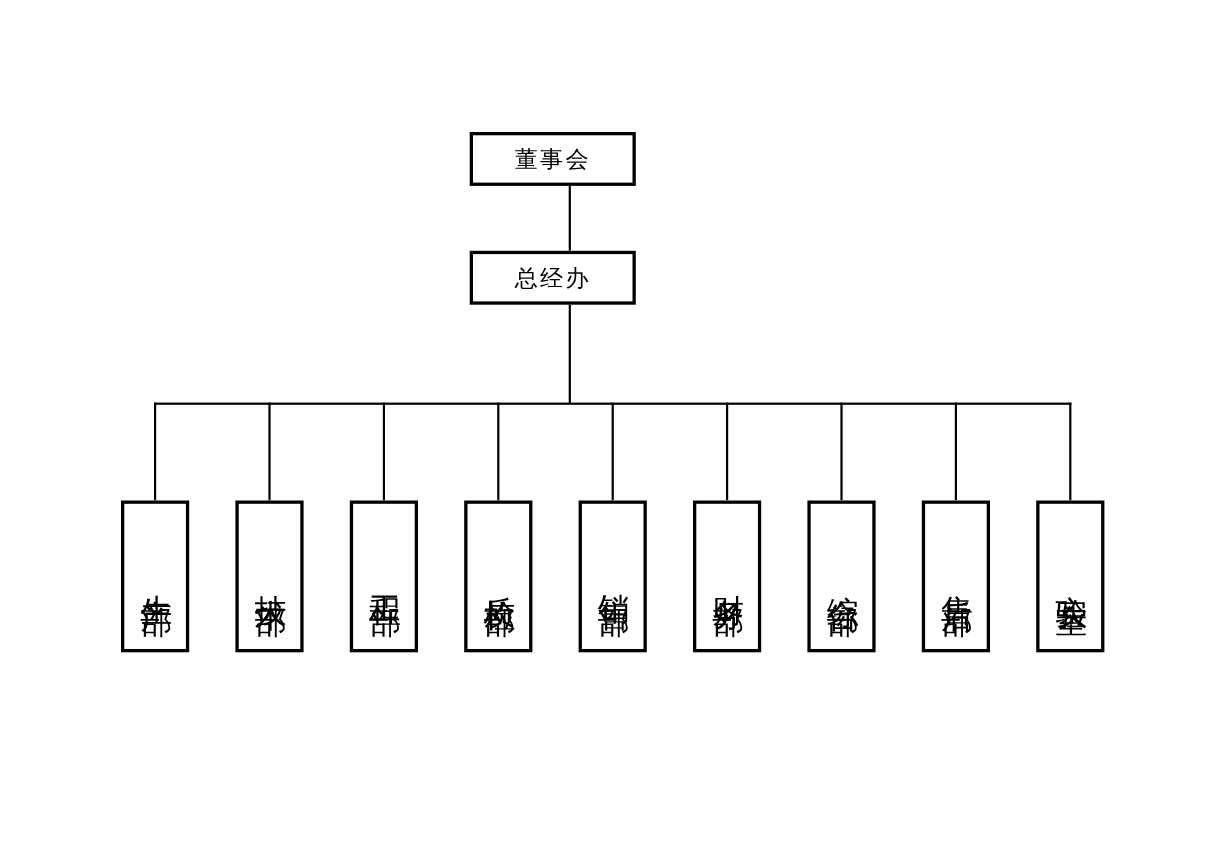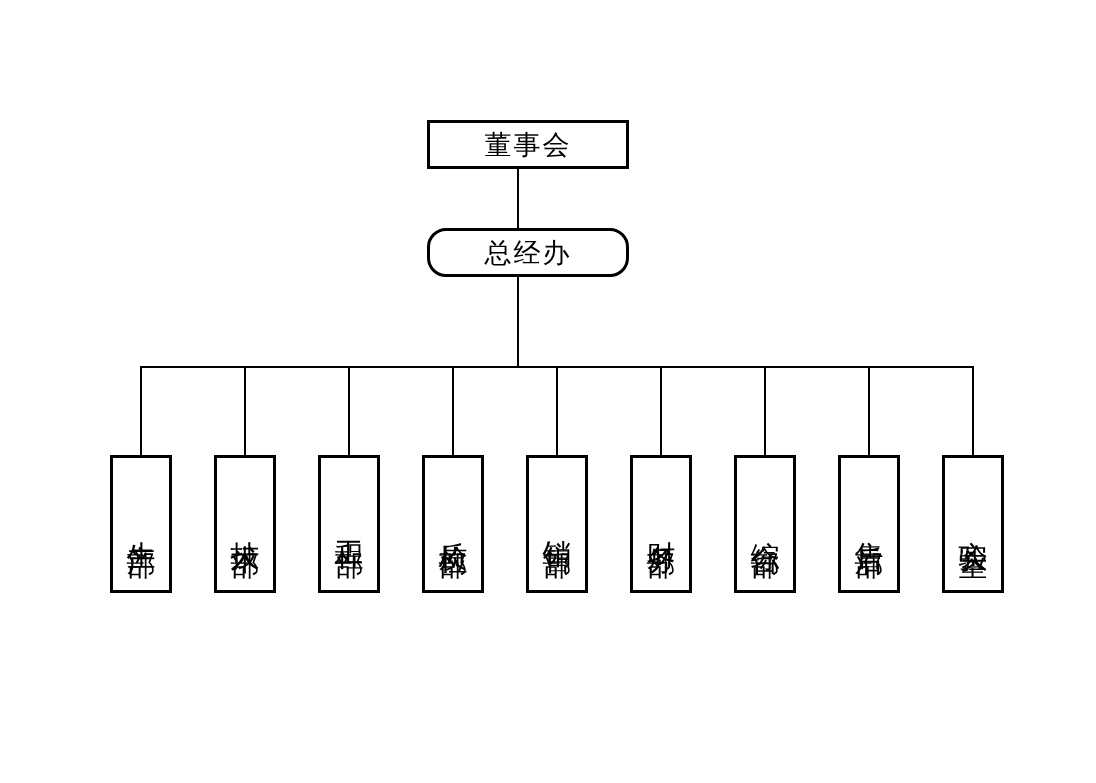--- a/index.html
+++ b/index.html
@@ -20,24 +20,24 @@
     position: absolute;
     box-sizing: border-box;
     border: 3px solid #000000;
     background: #ffffff;
     display: flex;
     align-items: center;
     justify-content: center;
     text-align: center;
   }
   .h-box {
-    width: 202px;
+    width: 151px;
     height: 49px;
     left: 427px;
-    font-size: 27px;
+    font-size: 21px;
     letter-spacing: 2px;
   }
   .h-box .label { white-space: nowrap; }
   .dept-box {
     width: 62px;
     height: 138px;
     top: 455px;
   }
   .dept-box .label {
     writing-mode: vertical-rl;
@@ -57,21 +57,21 @@
 <body>
 
 <div class="page">
 
   <div class="org-box h-box" style="top:120px;">
     <span class="label">董事会</span>
   </div>
 
   <div class="connector v-line" style="left:517px; top:169px; height:59px;"></div>
 
-  <div class="org-box h-box" style="top:228px;border-radius:19px;">
+  <div class="org-box h-box" style="top:228px;">
     <span class="label">总经办</span>
   </div>
 
   <div class="connector v-line" style="left:517px; top:277px; height:90px;"></div>
 
   <div class="connector h-line" style="left:140px; top:366px; width:834px;"></div>
 
   <div class="connector v-line" style="left:140px; top:366px; height:89px;"></div>
   <div class="connector v-line" style="left:244px; top:366px; height:89px;"></div>
   <div class="connector v-line" style="left:348px; top:366px; height:89px;"></div>

